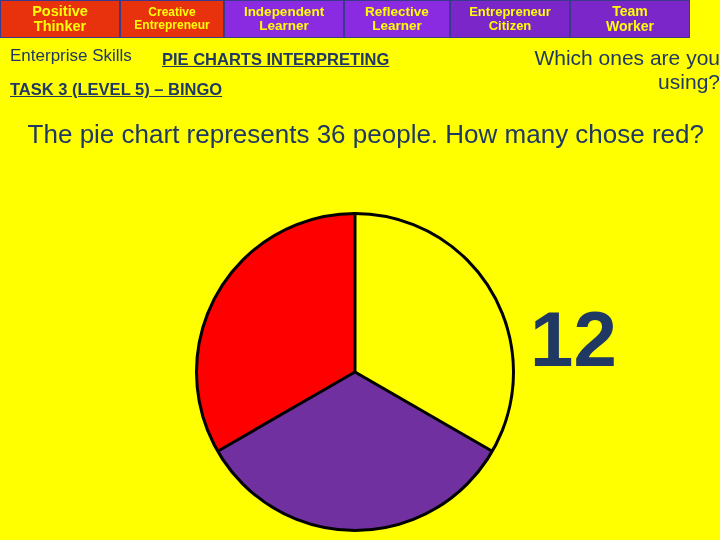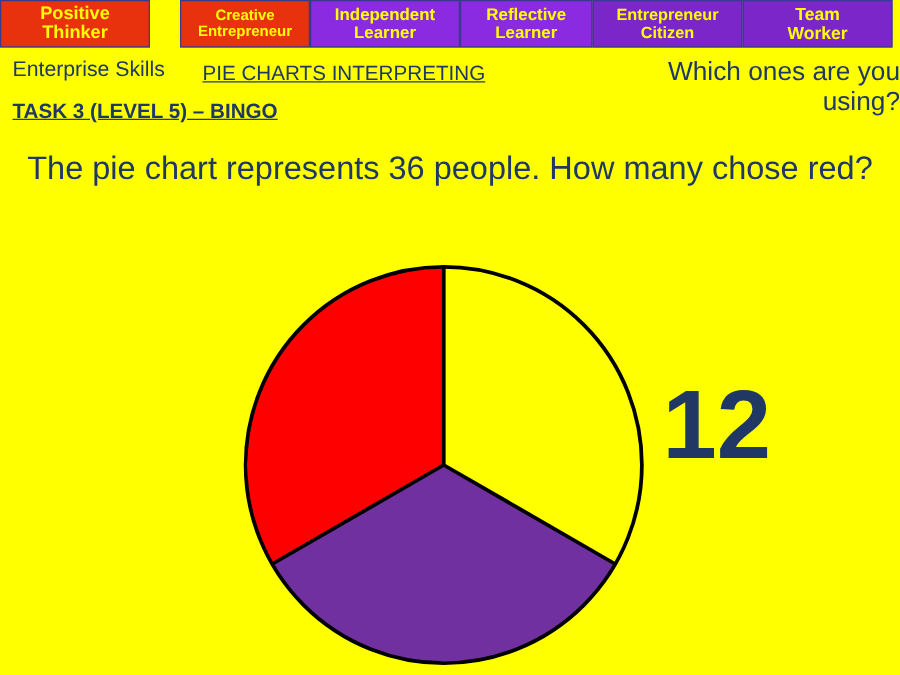--- a/index.html
+++ b/index.html
@@ -39,41 +39,41 @@
     display: flex;
     align-items: center;
     justify-content: center;
     text-align: center;
     color: #FFFF00;
     font-weight: bold;
     line-height: 1.05;
     padding: 0 18px;
   }
   .skill.s0 { width: 120px; background: #E8320E; font-size: 14.5px; }
-  .skill.s1 { width: 104px; background: #E8320E; font-size: 12px; margin-left: 24px; }
+  .skill.s1 { width: 104px; background: #E8320E; font-size: 12px; }
   .skill.s2 { width: 120px; background: #8A2BE2; font-size: 13.5px; }
   .skill.s3 { width: 106px; background: #8A2BE2; font-size: 13.5px; }
   .skill.s4 { width: 120px; background: #7A26C9; font-size: 13px; }
   .skill.s5 { width: 120px; background: #7A26C9; font-size: 14px; }
 
   
   .enterprise-skills {
     position: absolute;
     left: 10px;
     top: 46px;
     font-size: 17px;
     color: #1F3864;
     white-space: nowrap;
   }
   .pie-title {
     position: absolute;
     left: 162px;
     top: 50px;
     font-size: 16.5px;
-    font-weight: normal;
+    font-weight: bold;
     color: #1F3864;
     text-decoration: underline;
     white-space: nowrap;
   }
   .which-ones {
     position: absolute;
     left: 494px;
     top: 46px;
     width: 226px;
     font-size: 21px;
@@ -91,21 +91,21 @@
     text-decoration: underline;
     white-space: nowrap;
   }
 
   
   .question {
     position: absolute;
     left: 16px;
     top: 118px;
     width: 688px;
-    text-align: center;
+    text-align: right;
     font-size: 26px;
     color: #1F3864;
     line-height: 1.28;
   }
 
   
   .pie-wrap {
     position: absolute;
     left: 195px;
     top: 212px;

